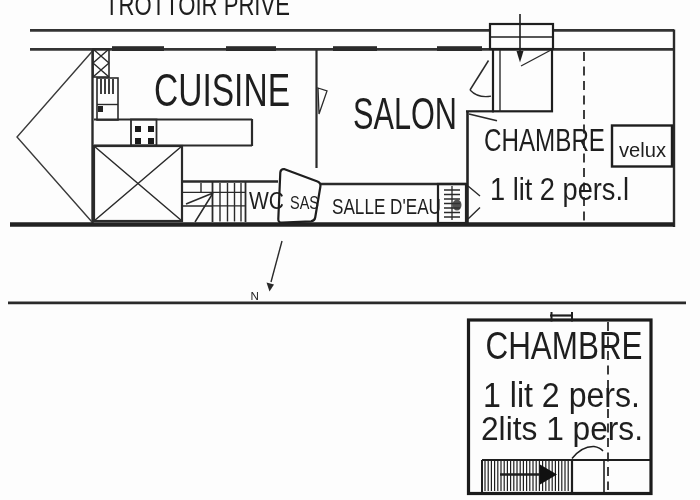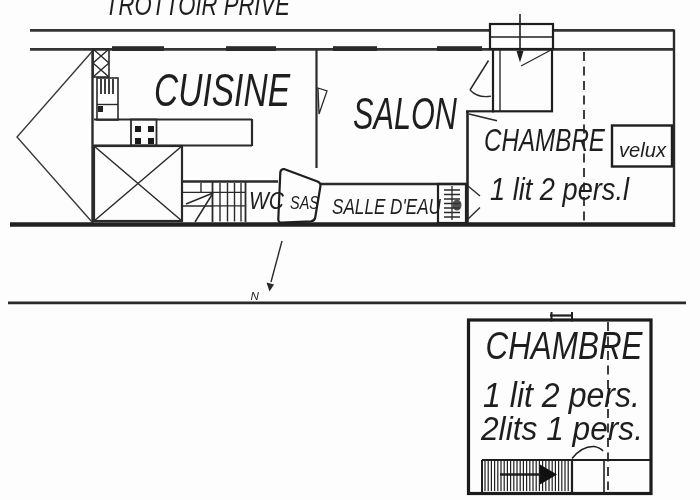--- a/index.html
+++ b/index.html
@@ -1,16 +1,16 @@
 <!DOCTYPE html>
 <html><head>
 <meta charset="utf-8">
 <style>
 html,body{margin:0;padding:0;background:#ffffff;}
-#page{position:relative;width:700px;height:500px;background:#fdfdfd;overflow:hidden;font-style:italic;}
+#page{position:relative;width:700px;height:500px;background:#fdfdfd;overflow:hidden;}
 svg{position:absolute;left:0;top:0;filter:blur(0.5px);}
 text{font-family:"Liberation Sans",sans-serif;fill:#1e1e1e;}
 </style>
 </head>
 <body>
 <div id="page">
 <svg width="700" height="500" viewBox="0 0 700 500">
 
   <path d="M30,30.4 H674" stroke="#333" stroke-width="2.8" fill="none"></path>
   <path d="M30,49.4 H674" stroke="#333" stroke-width="2.8" fill="none"></path>

